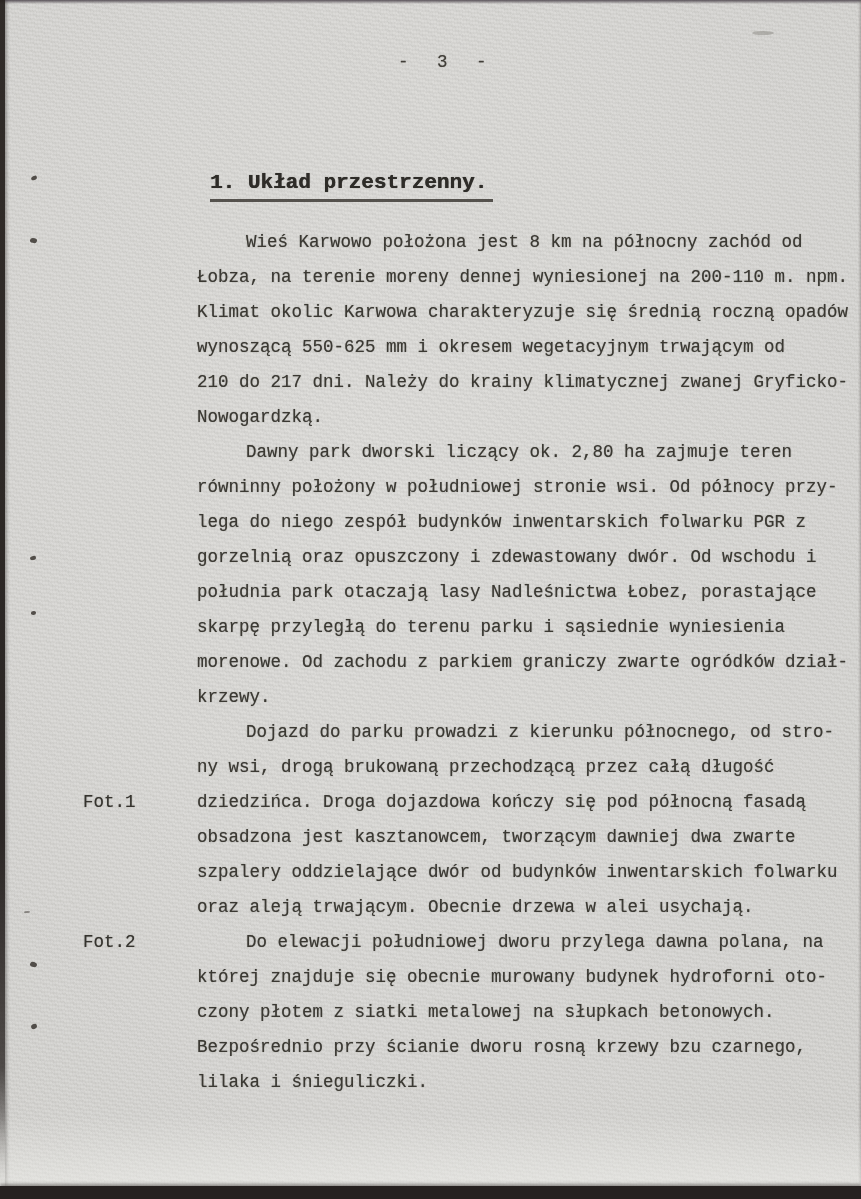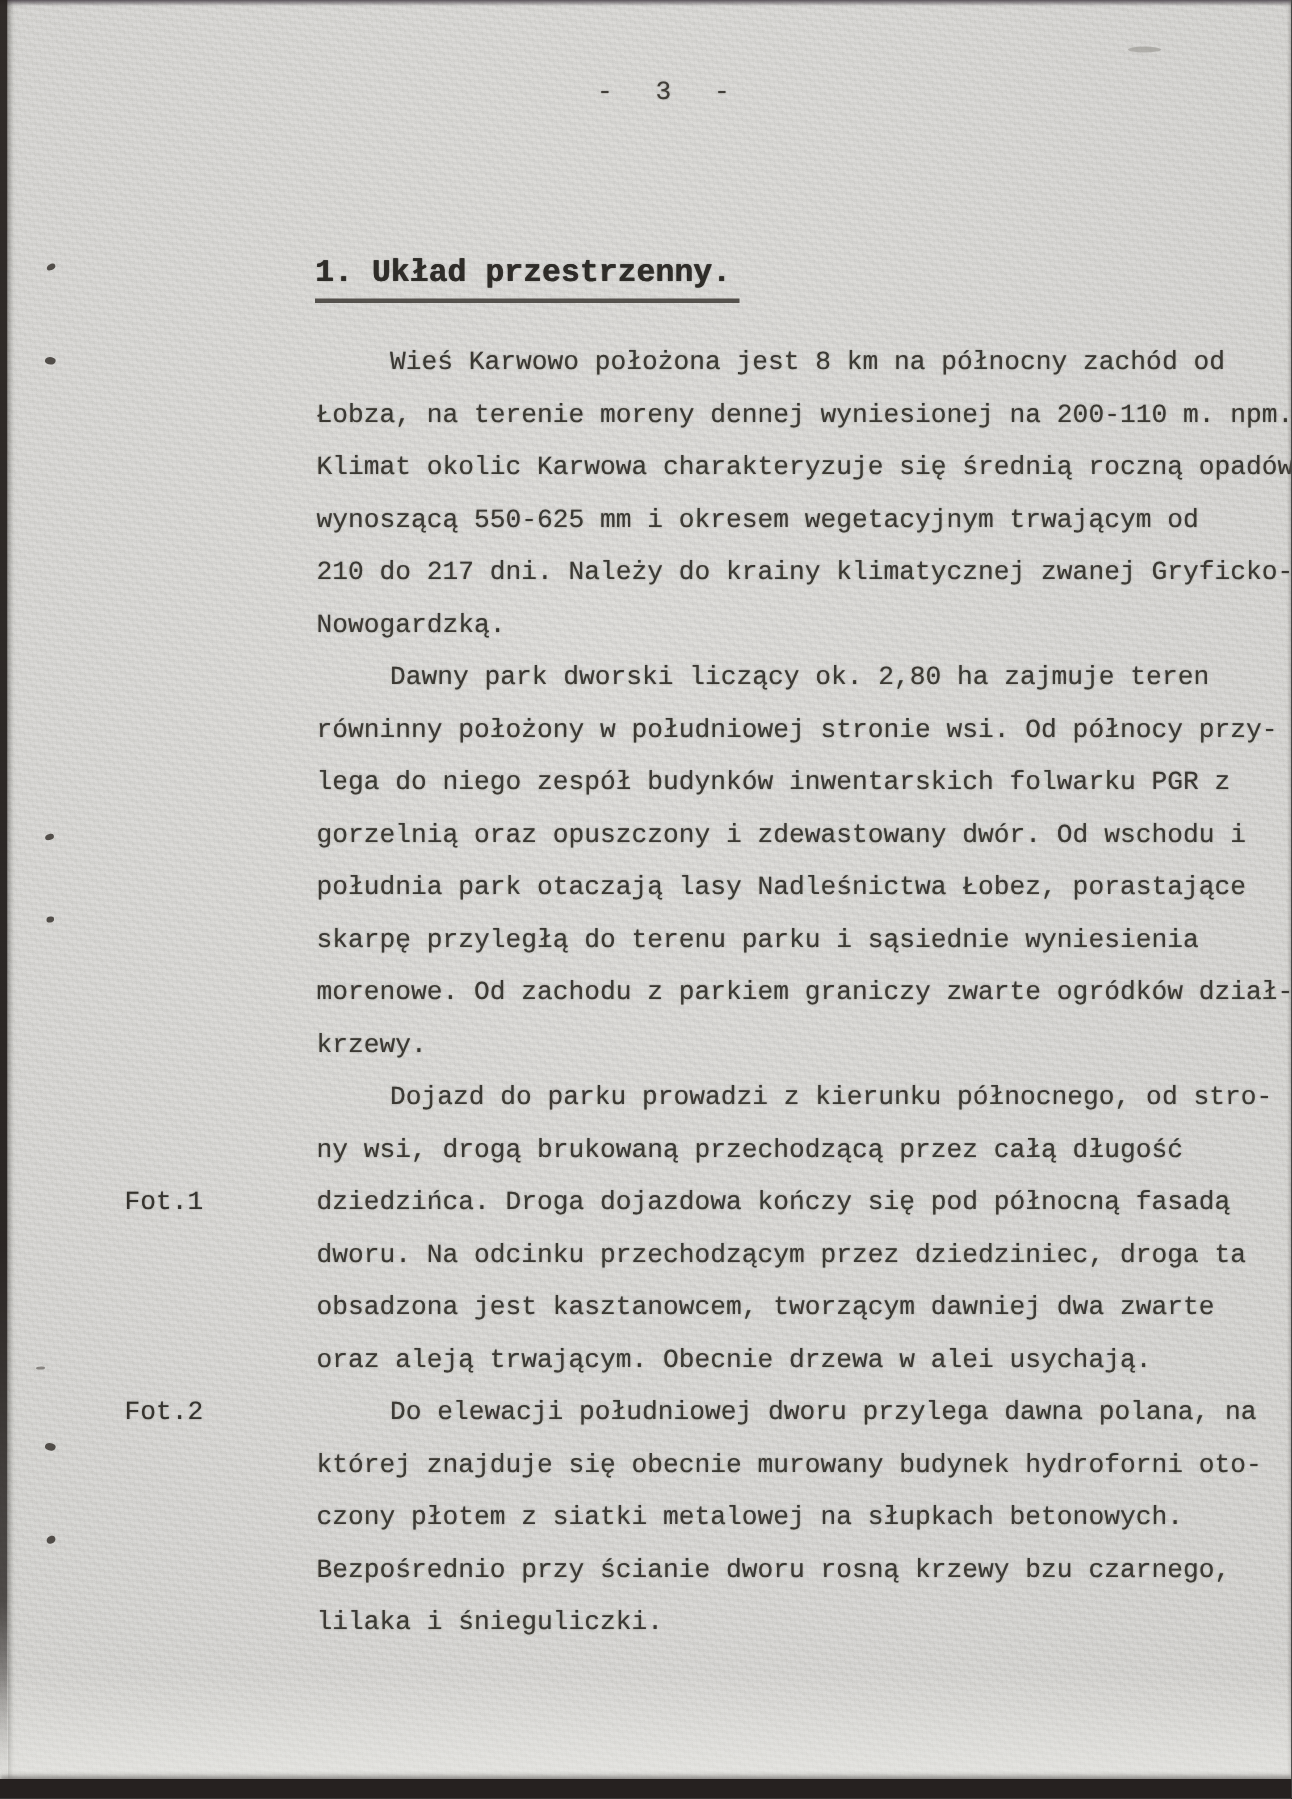--- a/index.html
+++ b/index.html
@@ -86,21 +86,21 @@
     width: 662px;
     font-size: 17.5px;
   }
   .line {
     position: relative;
     height: 35px;
     line-height: 35px;
     white-space: pre;
     color: #3b3933;
   }
-  .line .content { display: inline-block; margin-left: 14px; }
+  .line .content { display: inline-block; }
   .line.indent .content { padding-left: 49px; }
   .margin-note {
     position: absolute;
     left: -114px;
     top: 0;
     font-size: 17.5px;
     color: #35332e;
     white-space: pre;
   }
 
@@ -163,22 +163,22 @@
       <div class="line"><span class="content">równinny położony w południowej stronie wsi. Od północy przy-</span></div>
       <div class="line"><span class="content">lega do niego zespół budynków inwentarskich folwarku PGR z</span></div>
       <div class="line"><span class="content">gorzelnią oraz opuszczony i zdewastowany dwór. Od wschodu i</span></div>
       <div class="line"><span class="content">południa park otaczają lasy Nadleśnictwa Łobez, porastające</span></div>
       <div class="line"><span class="content">skarpę przyległą do terenu parku i sąsiednie wyniesienia</span></div>
       <div class="line"><span class="content">morenowe. Od zachodu z parkiem graniczy zwarte ogródków dział-</span></div>
       <div class="line"><span class="content">krzewy.</span></div>
       <div class="line indent"><span class="content">Dojazd do parku prowadzi z kierunku północnego, od stro-</span></div>
       <div class="line"><span class="content">ny wsi, drogą brukowaną przechodzącą przez całą długość</span></div>
       <div class="line"><span class="margin-note typew">Fot.1</span><span class="content">dziedzińca. Droga dojazdowa kończy się pod północną fasadą</span></div>
-      <div class="line"><span class="content">dworu. Na odcinku przechodzącym przez dziedziniec, droga ta</span></div>
       <div class="line"><span class="content">obsadzona jest kasztanowcem, tworzącym dawniej dwa zwarte</span></div>
+      <div class="line"><span class="content">szpalery oddzielające dwór od budynków inwentarskich folwarku</span></div>
       <div class="line"><span class="content">oraz aleją trwającym. Obecnie drzewa w alei usychają.</span></div>
       <div class="line indent"><span class="margin-note typew">Fot.2</span><span class="content">Do elewacji południowej dworu przylega dawna polana, na</span></div>
       <div class="line"><span class="content">której znajduje się obecnie murowany budynek hydroforni oto-</span></div>
       <div class="line"><span class="content">czony płotem z siatki metalowej na słupkach betonowych.</span></div>
       <div class="line"><span class="content">Bezpośrednio przy ścianie dworu rosną krzewy bzu czarnego,</span></div>
       <div class="line"><span class="content">lilaka i śnieguliczki.</span></div>
     </div>
 
   <div class="edge-top"></div>
   <div class="edge-left"></div>

